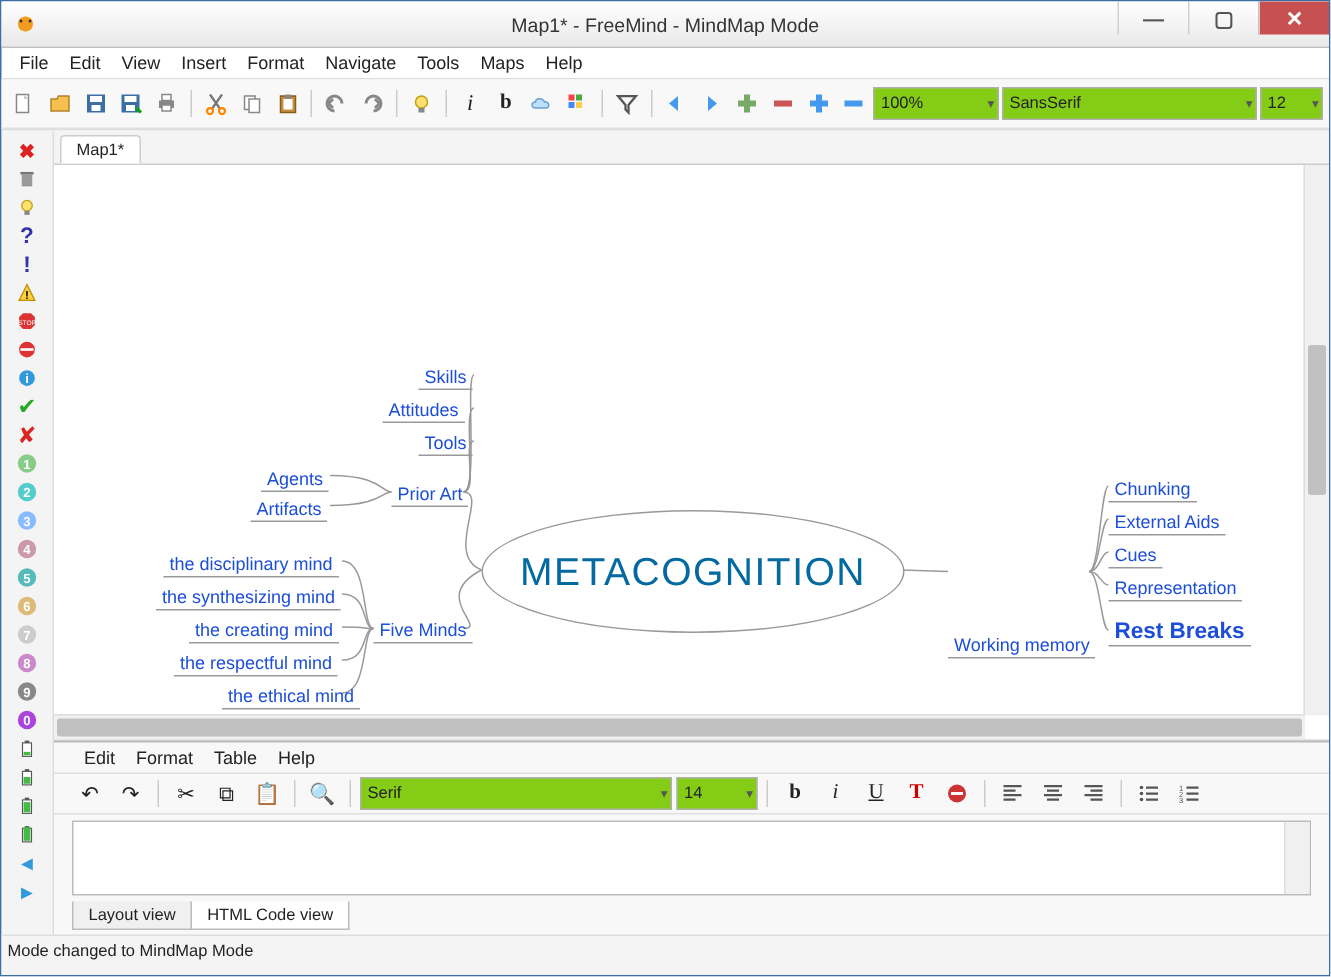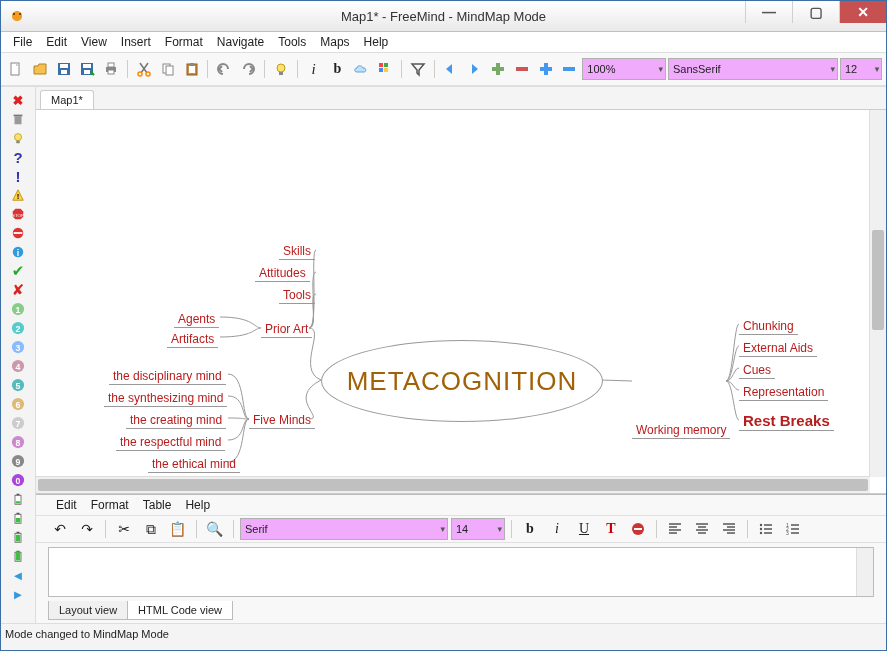--- a/index.html
+++ b/index.html
@@ -8,36 +8,36 @@
   .titlebar .icon { position:absolute; left:8px; width:16px; height:16px; }
   .titlebar .title { font-size:13px; color:#333; }
   .winbtns { position:absolute; right:0; top:0; display:flex; }
   .winbtns div { width:46px; height:22px; display:flex; align-items:center; justify-content:center; font-size:14px; font-weight:bold; color:#555; border-left:1px solid #d0d0d0; cursor:default;}
   .winbtns .close { background:#c75050; color:#fff; width:46px; height:22px;}
   .menubar { height:20px; display:flex; align-items:center; padding:0 6px; border-bottom:1px solid #ddd; font-size:12px; gap:2px; }
   .menubar span { padding:18px 6px; cursor:default;}
   .toolbar { height:28px; display:flex; align-items:center; padding:2px 4px; gap:2px; border-bottom:1px solid #e0e0e0; background:#f8f8f8;}
   .tb-btn { width:22px; height:22px; display:flex; align-items:center; justify-content:center; border:1px solid transparent; border-radius:2px; font-size:14px; cursor:default;}
   .sep { width:1px; height:18px; background:#ccc; margin:0 3px;}
-  .combo { height:20px; border:1px solid #b0b0b0; background:#f0abfc; display:flex; align-items:center; font-size:11px; padding:0 2px 0 4px; cursor:default;}
+  .combo { height:20px; border:1px solid #b0b0b0; background:#84cc16; display:flex; align-items:center; font-size:11px; padding:0 2px 0 4px; cursor:default;}
   .combo .arrow { margin-left:auto; font-size:9px; color:#555; padding-left:4px;}
   .body { flex:1; display:flex; overflow:hidden; border-top:1px solid #ddd;}
   .left-panel { width:34px; background:#f4f4f4; border-right:1px solid #ddd; display:flex; flex-direction:column; align-items:center; padding-top:4px; gap:1px; overflow:hidden;}
   .lp-icon { width:18px; height:18px; display:flex; align-items:center; justify-content:center; font-size:13px; cursor:default;}
   .center { flex:1; display:flex; flex-direction:column; overflow:hidden;}
   .tabrow { height:22px; display:flex; align-items:flex-end; background:#f4f4f4; border-bottom:1px solid #ccc; padding-left:4px;}
   .tab { padding:3px 10px; font-size:11px; border:1px solid #ccc; border-bottom:none; background:#fff; border-radius:3px 3px 0 0; margin-right:2px;}
   .canvas-wrap { flex:1; position:relative; border-bottom:1px solid #ccc; overflow:hidden; background:#fff;}
   .canvas { position:absolute; inset:0; overflow:hidden;}
   .vscroll { position:absolute; right:0; top:0; bottom:16px; width:16px; background:#f0f0f0; border-left:1px solid #ddd;}
   .vscroll .thumb { position:absolute; top:120px; left:2px; width:12px; height:100px; background:#c0c0c0; border-radius:2px;}
   .hscroll { position:absolute; left:0; right:16px; bottom:0; height:16px; background:#f0f0f0; border-top:1px solid #ddd;}
   .hscroll .thumb { position:absolute; top:2px; left:2px; height:12px; right:2px; background:#c0c0c0; border-radius:2px; }
-  .node-root { position:absolute; left:285px; top:230px; width:280px; height:80px; border:1px solid #999; border-radius:50% / 50%; display:flex; align-items:center; justify-content:center; font-size:26px; letter-spacing:1px; color:#a16207; background:#fff;}
-  .node { position:absolute; font-size:12px; color:#b91c1c; border-bottom:1px solid #999; padding:0 4px 1px; white-space:nowrap;}
+  .node-root { position:absolute; left:285px; top:230px; width:280px; height:80px; border:1px solid #999; border-radius:50% / 50%; display:flex; align-items:center; justify-content:center; font-size:26px; letter-spacing:1px; color:#0369a1; background:#fff;}
+  .node { position:absolute; font-size:12px; color:#1d4ed8; border-bottom:1px solid #999; padding:0 4px 1px; white-space:nowrap;}
   .node.bold { font-weight:bold; font-size:15px;}
   svg.lines { position:absolute; inset:0; pointer-events:none;}
   .editor-pane { height:128px; border-top:1px solid #bbb; display:flex; flex-direction:column; background:#f8f8f8;}
   .editor-menubar { height:20px; display:flex; align-items:center; padding:0 14px; gap:2px; font-size:12px;}
   .editor-menubar span { padding:2px 6px;}
   .editor-toolbar { height:26px; display:flex; align-items:center; padding:0 12px; gap:3px; border-top:1px solid #e0e0e0; border-bottom:1px solid #e0e0e0;}
   .editor-body { flex:1; margin:4px 12px; background:#fff; border:1px solid #bbb; position:relative;}
   .editor-body .vscroll2 { position:absolute; right:0; top:0; bottom:0; width:16px; background:#f0f0f0; border-left:1px solid #ddd;}
   .editor-tabs { height:22px; display:flex; align-items:flex-start; padding-left:12px; font-size:11px;}
   .editor-tabs .etab { padding:3px 10px; border:1px solid #bbb; border-top:none; margin-right:-1px; background:#f0f0f0;}

